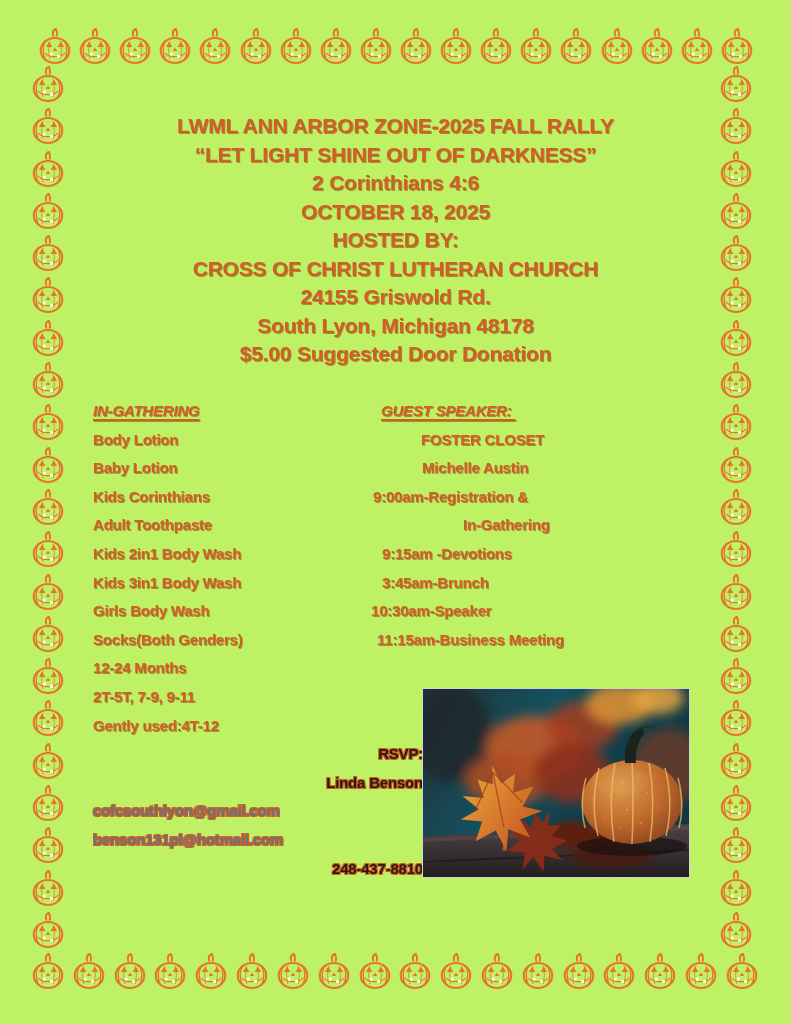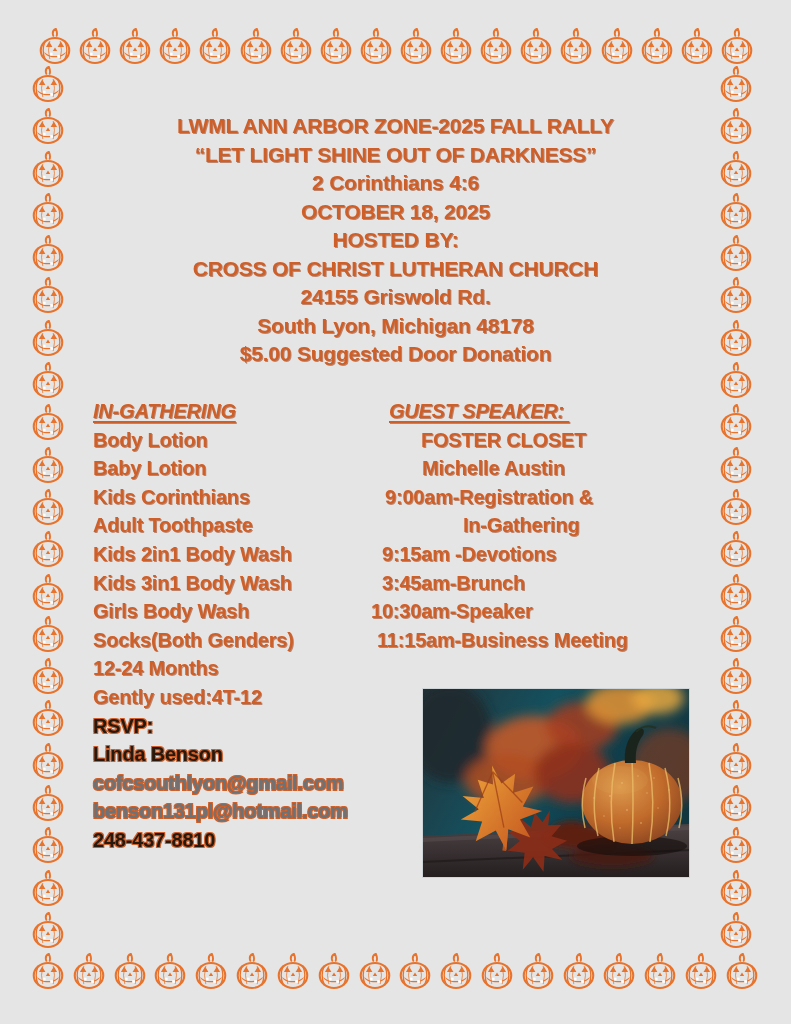--- a/index.html
+++ b/index.html
@@ -1,50 +1,50 @@
 <!DOCTYPE html>
 <html><head>
 <meta charset="utf-8">
 <style>
   * { margin:0; padding:0; box-sizing:border-box; }
   html,body { background:#ffffff; }
   body { font-family:"Liberation Sans", sans-serif; }
-  .page { position:relative; width:791px; height:1024px; background:#e5e5e5; overflow:hidden; }
+  .page { position:relative; width:791px; height:1024px; background:#bef264; overflow:hidden; }
 
   
   .border-row, .border-col { position:absolute; display:flex; justify-content:space-between; }
   .border-row { flex-direction:row; height:40px; }
   .border-col { flex-direction:column; width:44px; }
   .border-top    { left:35px;  top:28px;  width:722px; }
   .border-bottom { left:28px;  top:953px; width:734px; }
   .border-left   { left:28px;  top:66px;  height:884px; }
   .border-right  { left:716px; top:66px;  height:884px; }
   .pumpkin { width:40px; height:38px; flex:0 0 auto; }
 
   
   .orange { color:#cf5f28; text-shadow:1px 1px 0 rgba(150,55,15,.55); }
   .header { position:absolute; left:60px; top:112px; width:671px; text-align:center; }
   .hline { font-size:21px; font-weight:bold; line-height:28.5px; letter-spacing:-0.2px; }
 
   .col-left  { position:absolute; left:93px;  top:397px; width:330px; }
   .col-right { position:absolute; left:365px; top:397px; width:330px; }
-  .line { font-size:20px; font-weight:bold; line-height:28.6px; letter-spacing:-0.2px; white-space:pre; }
+  .line { font-size:15px; font-weight:bold; line-height:28.6px; letter-spacing:-0.2px; white-space:pre; }
 
   .sec-title { font-style:italic; text-decoration:underline; text-decoration-thickness:2px; text-underline-offset:3px; }
 
   .dark { color:#26190f;
-          text-shadow:-1px -1px 0 #cf5f28, 1px -1px 0 #cf5f28, -1px 1px 0 #cf5f28, 1px 1px 0 #cf5f28; }
+          text-shadow:-1px -1px 0 #cf5f28, 1px -1px 0 #cf5f28, -1px 1px 0 #cf5f28, 1px 1px 0 #cf5f28;text-align:right; }
   .email { color:#6d7277; font-weight:bold;
            text-shadow:-1px -1px 0 #cf5f28, 1px -1px 0 #cf5f28, -1px 1px 0 #cf5f28, 1px 1px 0 #cf5f28;
            text-decoration-thickness:2px; text-underline-offset:3px; text-decoration-color:#8a5230;
            cursor:pointer; }
 
   .ind-name { margin-left:57px; }
   .ind-org  { margin-left:56px; }
-  .ind-t1   { margin-left:20px; }
+  .ind-t1   { margin-left:8px; }
   .ind-sub  { margin-left:98px; }
   .ind-t2   { margin-left:17px; }
   .ind-t3   { margin-left:6px; }
   .ind-t4   { margin-left:12px; }
 
   
   .photo { position:absolute; left:422px; top:688px; width:268px; height:190px; }
   .photo svg { display:block; width:100%; height:100%; }
 
   .defs-holder { position:absolute; width:0; height:0; overflow:hidden; }
@@ -332,30 +332,31 @@
     <div class="line orange sec-title">IN-GATHERING</div>
     <div class="line orange">Body Lotion</div>
     <div class="line orange">Baby Lotion</div>
     <div class="line orange">Kids Corinthians</div>
     <div class="line orange">Adult Toothpaste</div>
     <div class="line orange">Kids 2in1 Body Wash</div>
     <div class="line orange">Kids 3in1 Body Wash</div>
     <div class="line orange">Girls Body Wash</div>
     <div class="line orange">Socks(Both Genders)</div>
     <div class="line orange">12-24 Months</div>
+    <div class="line orange">2T-5T, 7-9, 9-11</div>
     <div class="line orange">Gently used:4T-12</div>
     <div class="line dark">RSVP:</div>
     <div class="line dark">Linda Benson</div>
     <div class="line email">cofcsouthlyon@gmail.com</div>
     <div class="line email">benson131pl@hotmail.com</div>
     <div class="line dark">248-437-8810</div>
   </div>
 
   <div class="col-right">
-    <div class="line orange sec-title" style="margin-left:24px;">GUEST SPEAKER: </div>
+    <div class="line orange sec-title" style="margin-left:16px;">GUEST SPEAKER: </div>
     <div class="line orange ind-org">FOSTER CLOSET</div>
     <div class="line orange ind-name">Michelle Austin</div>
     <div class="line orange ind-t1">9:00am-Registration &amp;</div>
     <div class="line orange ind-sub">In-Gathering</div>
     <div class="line orange ind-t2">9:15am -Devotions</div>
     <div class="line orange ind-t2">3:45am-Brunch</div>
     <div class="line orange ind-t3">10:30am-Speaker</div>
     <div class="line orange ind-t4">11:15am-Business Meeting</div>
   </div>
 

